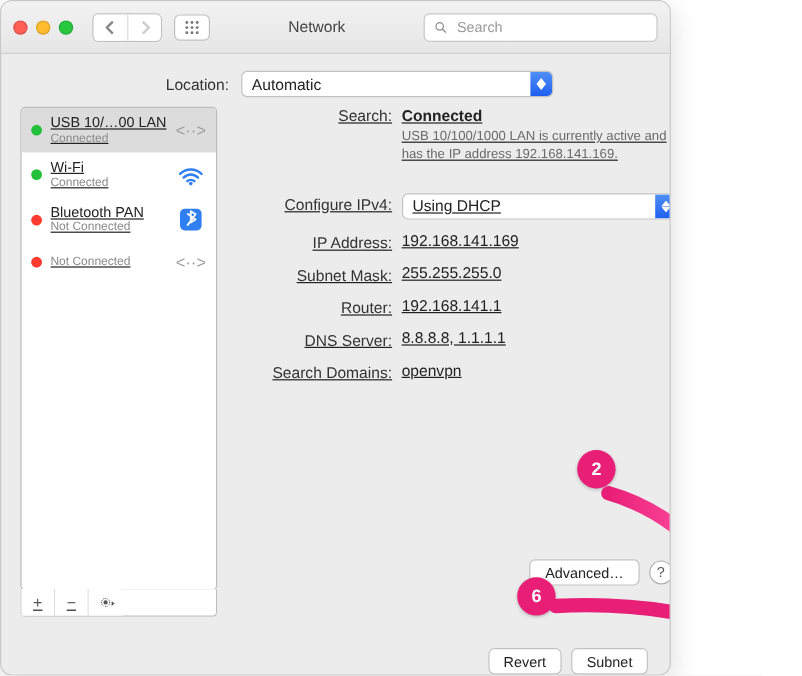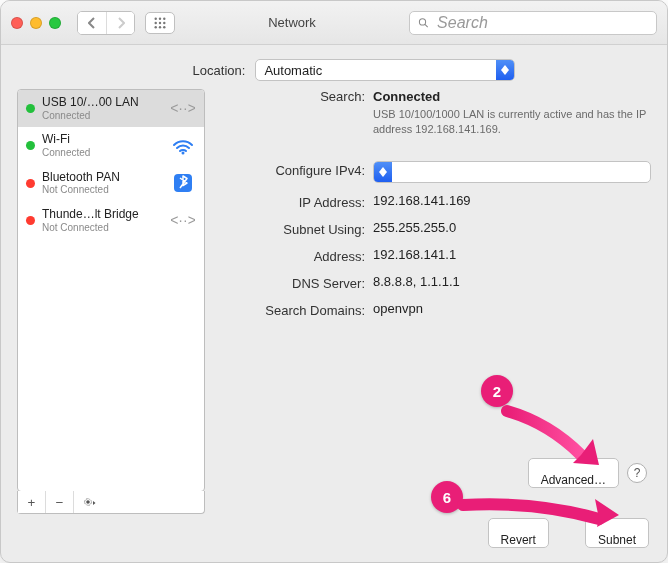--- a/index.html
+++ b/index.html
@@ -4,21 +4,21 @@
 <style>
   * { box-sizing: border-box; }
   body {
     margin: 0;
     font-family: -apple-system, "Helvetica Neue", Arial, sans-serif;
     font-size: 13px;
     color: #222;
     background: #fff;
   }
   .window {
-    width: 668px;
+    width: 559px;
     height: 563px;
     background: #ececec;
     border-radius: 10px;
     border: 1px solid #c8c8c8;
     position: relative;
     overflow: hidden;
     box-shadow: 0 8px 24px rgba(0,0,0,0.15);
     margin: 0;
   }
   
@@ -58,21 +58,21 @@
     flex:1; text-align:center; font-size:13px; color:#444;
   }
   .searchbox {
     display:flex; align-items:center; gap:6px;
     background:#fff; border:1px solid #c8c8c8; border-radius:5px;
     height:24px; padding:0 8px; min-width:150px; color:#9a9a9a;
   }
   .searchbox svg { width:12px; height:12px; fill:#8a8a8a; }
   .searchbox input {
     border:none; outline:none; background:transparent; color:#444;
-    width:100%; font-size:16px;font-style:italic;
+    width:100%; font-size:12px;
   }
   .searchbox input::placeholder { color:#9a9a9a; }
   
   .location-row {
     display:flex; align-items:center; justify-content:center;
     gap:10px; padding:14px 0 10px 0;
   }
   .label-r { text-align:right; color:#333;margin-left:40px; }
   .select {
     display:flex; align-items:center;
@@ -82,21 +82,21 @@
   }
   .select .val { flex:1; padding:0 8px; }
   .select .caps {
     width:18px; height:100%; background:linear-gradient(#4f8ff7,#1f5ff0);
     display:flex; flex-direction:column; align-items:center; justify-content:center;
   }
   .caps svg { width:8px; height:5px; fill:#fff; display:block; }
   
   .body {
     position:absolute; top:88px; bottom:48px; left:16px; right:16px;
-    display:flex; gap:28px;
+    display:flex; gap:14px;text-decoration:underline;
   }
   .sidebar {
     width:188px; display:flex; flex-direction:column;
   }
   .netlist {
     flex:1; background:#fff; border:1px solid #bdbdbd; border-radius:4px;
     overflow:hidden;
   }
   .netitem {
     display:flex; align-items:center; gap:7px; padding:6px 8px;
@@ -131,30 +131,30 @@
   .status-row .k { padding-top:0; }
   .status-row .stat { font-weight:700; }
   .status-row .desc { font-size:11px; color:#6a6a6a; margin-top:3px; line-height:1.35; max-width:280px;}
   .kv .select { min-width:230px; flex:0 0 230px; }
   .btns-row {
     position:absolute; right:4px; bottom:26px;
     display:flex; align-items:center; gap:8px;
   }
   .mac-btn {
     background:#fff; border:1px solid #c3c3c3; border-radius:5px;
-    padding:14px 12px; font-size:12px; color:#222; height:22px;margin-left:28px;
+    padding:4px 12px; font-size:12px; color:#222; height:22px;
   }
   .help {
     width:20px; height:20px; border-radius:50%; border:1px solid #b0b0b0;
     display:flex; align-items:center; justify-content:center;
     color:#555; background:#fff; font-size:12px;
   }
   .footer {
     position:absolute; left:0; right:0; bottom:0; height:44px;
-    display:flex; align-items:flex-start; justify-content:flex-end;
+    display:flex; align-items:flex-end; justify-content:flex-end;
     gap:8px; padding:0 18px;
   }
   
   .annot { position:absolute; pointer-events:none; }
   .bubble {
     width:32px; height:32px; border-radius:50%;
     background:#e91e77; color:#fff; font-weight:700;
     display:flex; align-items:center; justify-content:center;
     font-size:15px;
     box-shadow:0 1px 3px rgba(0,0,0,0.25);
@@ -266,21 +266,20 @@
           <span class="neticon">
             <svg class="btico" viewBox="0 0 24 20">
                 <rect x="3" y="1" width="18" height="18" rx="4" fill="#2f7ff3"></rect>
                 <path d="M9 5l7 5-4 2.5V3l4 2.5L9 15" fill="none" stroke="#fff" stroke-width="1.5" stroke-linejoin="round"></path>
               </svg>
           </span>
         </div>
         <div class="netitem">
           <span class="dot red"></span>
           <div class="txt">
-            <div class="name">Thunde…lt Bridge</div>
             <div class="sub">Not Connected</div>
           </div>
           <span class="neticon">
             <svg class="lan-ico" viewBox="0 0 24 20">
                 <text x="12" y="14" text-anchor="middle" font-size="14" fill="#9a9a9a">&lt;··&gt;</text>
               </svg>
           </span>
         </div>
       </div>
       <div class="sidebar-footer">
@@ -301,41 +300,42 @@
         <div class="v">
           <div class="stat">Connected</div>
           <div class="desc">USB 10/100/1000 LAN is currently active and has the IP address 192.168.141.169.</div>
         </div>
       </div>
       <div style="height:14px"></div>
       <div class="kv">
         <div class="k">Configure IPv4:</div>
         <div class="v">
           <div class="select">
+            <span class="val">Using DHCP</span>
             <span class="caps">
               <svg viewBox="0 0 8 5">
                   <path d="M0 5 4 0 8 5z"></path>
                 </svg>
               <svg viewBox="0 0 8 5">
                   <path d="M0 0 4 5 8 0z"></path>
                 </svg>
             </span>
           </div>
         </div>
       </div>
       <div class="kv">
         <div class="k">IP Address:</div>
         <div class="v">192.168.141.169</div>
       </div>
       <div class="kv">
-        <div class="k">Subnet Using:</div>
+        <div class="k">Subnet Mask:</div>
         <div class="v">255.255.255.0</div>
       </div>
       <div class="kv">
-        <div class="k">Address:</div>
+        <div class="k">Router:</div>
         <div class="v">192.168.141.1</div>
       </div>
       <div class="kv">
         <div class="k">DNS Server:</div>
         <div class="v">8.8.8.8, 1.1.1.1</div>
       </div>
       <div class="kv">
         <div class="k">Search Domains:</div>
         <div class="v">openvpn</div>
       </div>

